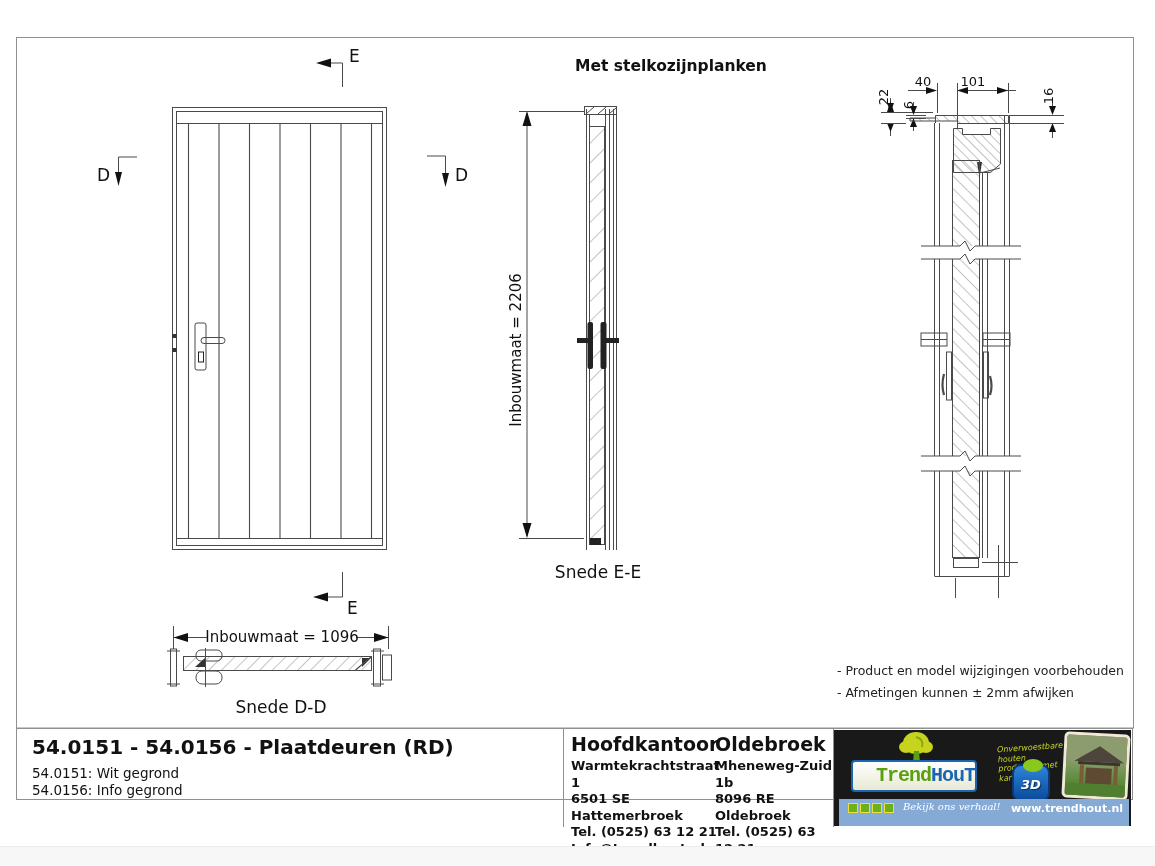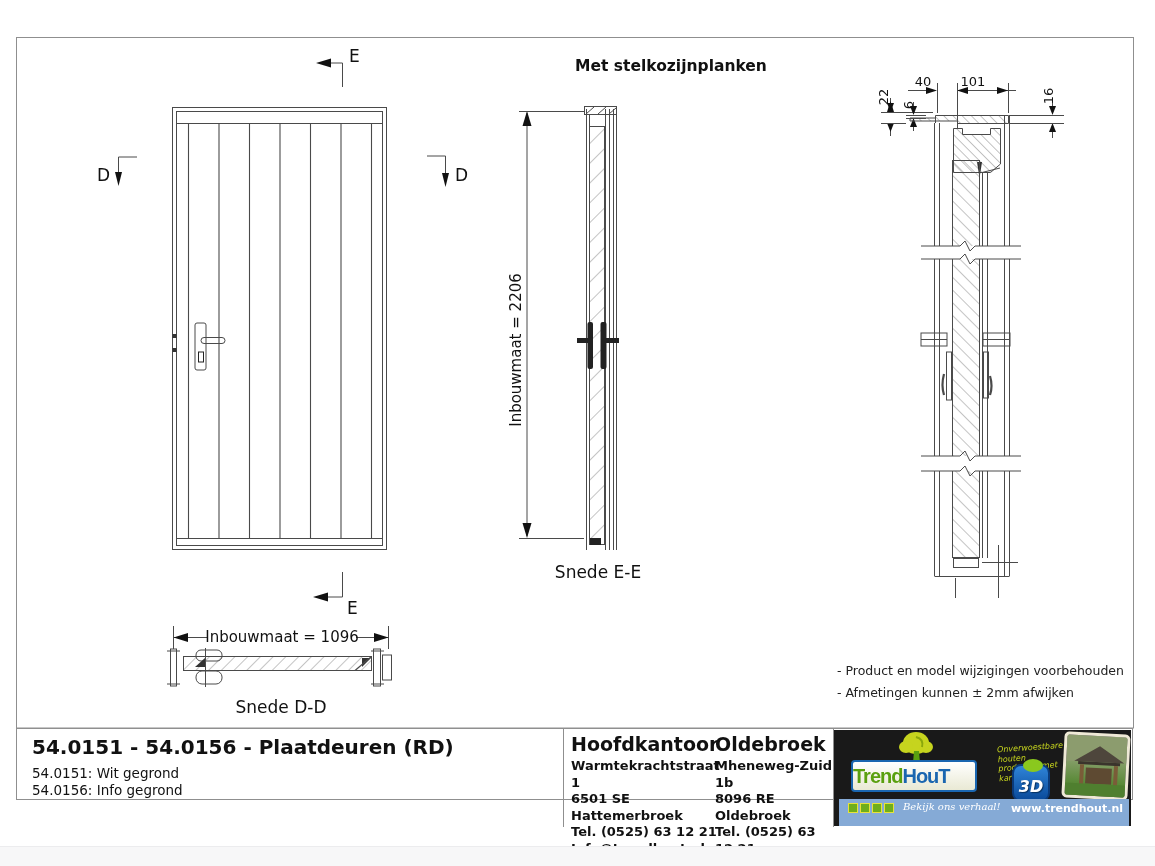--- a/index.html
+++ b/index.html
@@ -16,34 +16,34 @@
   .tb-variant { position:absolute; left:15px; font-size:13.5px; color:#111; }
   .addr-col { position:absolute; top:4px; color:#111; }
   .addr-head { font-size:19px; font-weight:bold; margin-bottom:3px; }
   .addr-line { font-size:13px; font-weight:bold; line-height:16.5px; }
 
   
   #logo-panel { position:absolute; left:834px; top:730px; width:297px; height:96px;
                 background:#191919; overflow:hidden; }
   #logo-box { position:absolute; left:17px; top:30px; width:126px; height:32px;
               background:linear-gradient(#ffffff,#e9e9d4); border:2px solid #1a66b0;
-              border-radius:4px; text-align:left; line-height:28px;
-              font-family:Liberation Sans, sans-serif; font-weight:bold; font-size:20px;
+              border-radius:4px; text-align:right; line-height:28px;
+              font-family:Liberation Mono, monospace; font-weight:bold; font-size:20px;
               letter-spacing:-1px; }
   #logo-box .g { color:#5aa00f; } #logo-box .b { color:#1a66b0; }
   #logo-tree { position:absolute; left:59px; top:1px; width:47px; height:32px; }
   #tagline { position:absolute; left:164px; top:13px; width:66px; font-size:8px;
              font-style:italic; color:#c6d41e; line-height:9.5px; transform:rotate(-4deg); }
   #badge-3d { position:absolute; left:178px; top:34px; width:38px; height:38px;
               background:linear-gradient(#2f84d8,#0a4a9a); border:2px solid #0a3a7a;
               border-radius:9px; color:#fff; text-align:center; }
   #badge-3d .blob { position:absolute; left:9px; top:-7px; width:20px; height:13px;
               background:#8ac81e; border-radius:50%; }
   #badge-3d .t { position:relative; top:11px; font-weight:bold; font-style:italic;
-              font-size:16px; text-shadow:1px 1px 1px #06305f; }
+              font-size:13px; text-shadow:1px 1px 1px #06305f; }
   #photo { position:absolute; left:229px; top:3px; width:66px; height:66px;
            border:3px solid #efe9d6; border-radius:5px; transform:rotate(3deg);
            overflow:hidden; background:linear-gradient(#93a478 0 30%, #5a8a38 78%, #4a7a30); }
   #bluebar { position:absolute; left:5px; top:69px; width:290px; height:28px;
              background:#85aad6; }
   .sq { position:absolute; top:4px; width:10px; height:10px; background:#6fae1c;
         border:1px solid #e8e23a; }
   #cta { position:absolute; left:64px; top:2px; color:#fff; font-size:10px;
          font-style:italic; font-family:"DejaVu Serif", serif; }
   #site { position:absolute; right:6px; top:3px; color:#fff; font-size:11px; font-weight:bold;text-align:right; }

